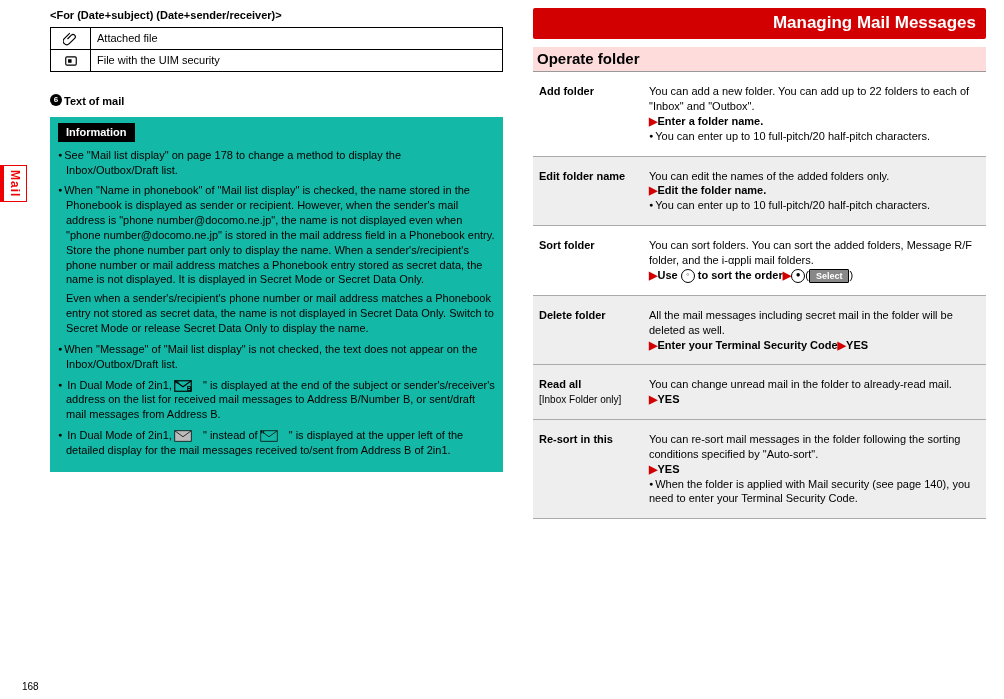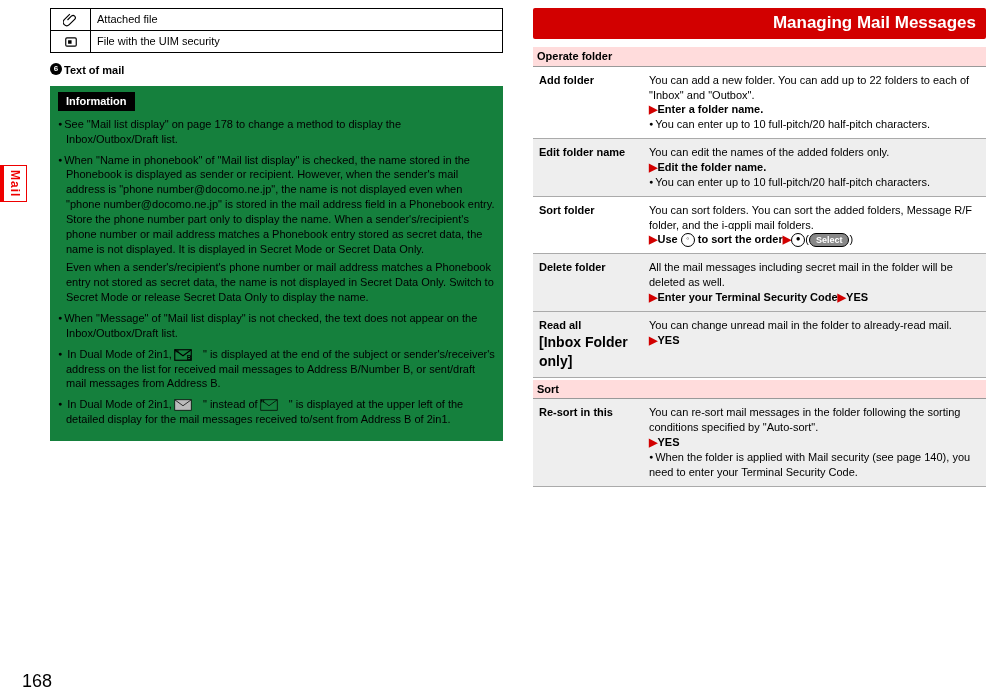--- a/index.html
+++ b/index.html
@@ -2,52 +2,53 @@
 <html><head>
   <meta charset="utf-8">
   <style>
     * { box-sizing: border-box; margin: 0; padding: 0; }
     body { font-family: Arial, Helvetica, sans-serif; font-size: 11px; line-height: 1.35; color: #000; width: 1004px; height: 699px; padding: 8px 18px; position: relative; }
     .cols { display: flex; gap: 30px; }
     .col { flex: 1; min-width: 0; }
     .col-left { margin-left: 32px; }
     .side-tab { position: absolute; left: 0; top: 165px; writing-mode: vertical-rl; background: #fff; color: #e00; font-weight: bold; font-size: 12px; padding: 4px 3px; border: 1px solid #e00; border-left: 4px solid #e00; letter-spacing: 1px; }
     .for-line { font-weight: bold; font-size: 11px; margin-bottom: 4px; }
-    table.icon-table { border-collapse: collapse; width: 100%; margin-bottom: 10px; }
+    table.icon-table { border-collapse: collapse; width: 100%; margin-bottom: 22px; }
     table.icon-table td { border: 1px solid #000; padding: 3px 6px; font-size: 11px; vertical-align: middle; }
     table.icon-table td.icon-cell { width: 40px; text-align: center; }
     .marker-row { display: flex; align-items: flex-start; margin-bottom: 8px; }
     .circle-num { display: inline-flex; align-items: center; justify-content: center; width: 12px; height: 12px; border-radius: 50%; background: #000; color: #fff; font-size: 8px; font-weight: bold; margin-right: 2px; }
-    .info-box { background: #15803d; padding: 6px 8px 8px 8px; }
+    .info-box { background: #14b8a6; padding: 6px 8px 8px 8px; }
     .info-title { background: #000; color: #fff; font-weight: bold; display: inline-block; padding: 2px 8px; font-size: 11px; margin-bottom: 6px; }
     .info-box p { margin-bottom: 6px; padding-left: 8px; text-indent: -8px; }
     .bullet-dot::before { content: "●"; font-size: 7px; padding-right: 2px; position: relative; top: -2px; }
     .big-header { background: #d20000; color: #fff; font-weight: bold; font-size: 17px; padding: 4px 10px; border-radius: 2px; margin-bottom: 8px; text-align: right; }
     .sub-header { color: #d20000; font-weight: bold; font-size: 12px; border-left: 8px solid #d20000; padding: 2px 0 2px 6px; margin-bottom: 10px; }
-    .cat-row { background: #ffdcdc; font-weight: bold; font-size: 11px; padding: 2px 4px; border-bottom: 1px solid #999; margin-top: 2px; }
+    .cat-row { background: #ffdcdc; font-weight: bold; font-size: 15px; padding: 2px 4px; border-bottom: 1px solid #999; margin-top: 2px; }
     table.func { border-collapse: collapse; width: 100%; }
-    table.func td { font-size: 11px; padding: 6px 6px; vertical-align: top; border-bottom: 1px solid #aaa; }
+    table.func td { font-size: 11px; padding: 12px 6px; vertical-align: top; border-bottom: 1px solid #aaa; }
     table.func td.label { width: 110px; font-weight: bold; }
     table.func tr.shaded td { background: #eee; }
     .tri { color: #d20000; font-weight: bold; }
-    .sub-note { font-weight: bold; font-size: 14px; }
-    .pill { display: inline-block; border: 1px solid #000; border-radius: 7px; padding: 0 6px; font-size: 9px; line-height: 12px; vertical-align: middle; background:#888; color:#fff; font-weight:bold; }
+    .sub-note { font-weight: normal; font-size: 10px; }
+    .pill { display: inline-block; border: 1px solid #000; border-radius: 1px; padding: 0 6px; font-size: 9px; line-height: 12px; vertical-align: middle; background:#888; color:#fff; font-weight:bold; }
     .circ-btn { display:inline-block; width:14px; height:14px; border:1.5px solid #000; border-radius:50%; vertical-align:middle; text-align:center; line-height:10px; font-size:8px; }
-    .page-num { position: absolute; bottom: 6px; left: 22px; font-size: 18px; }
+    .page-num { position: absolute; bottom: 6px; left: 22px; font-size: 10px; }
     svg.ico { width: 16px; height: 14px; vertical-align: middle; }
     .inline-ico { display:inline-block; width:18px; height:12px; vertical-align:middle; }
     .inline-ico svg { width:18px; height:12px; }
   </style>
 </head>
 <body>
 
 <div class="side-tab">Mail</div>
 
 <div class="cols">
   <div class="col col-left">
+    <div class="for-line">&lt;For (Date+subject) (Date+sender/receiver)&gt;</div>
 
     <table class="icon-table">
       <tbody>
           <tr>
         <td class="icon-cell">
           <svg class="ico" viewBox="0 0 24 24">
                 <path fill="none" stroke="#000" stroke-width="2" d="M6 12l7-7a4 4 0 015.6 5.6L9 20a6 6 0 01-8.5-8.5L10 2"></path>
               </svg>
         </td>
         <td>Attached file</td>
@@ -135,21 +136,20 @@
           <span class="sub-note">[Inbox Folder only]</span>
         </td>
         <td>
           <span>You can change unread mail in the folder to already-read mail.</span><br>
           <span class="tri">▶</span><strong>YES</strong>
         </td>
       </tr>
     </tbody>
       </table>
 
-    <div class="cat-row">Sort</div>
     <table class="func">
       <tbody>
           <tr class="shaded">
         <td class="label">Re-sort in this</td>
         <td>
           <span>You can re-sort mail messages in the folder following the sorting conditions specified by "Auto-sort".</span><br>
           <span class="tri">▶</span><strong>YES</strong><br>
           <span class="bullet-dot">When the folder is applied with Mail security (see page 140), you need to enter your Terminal Security Code.</span>
         </td>
       </tr>

